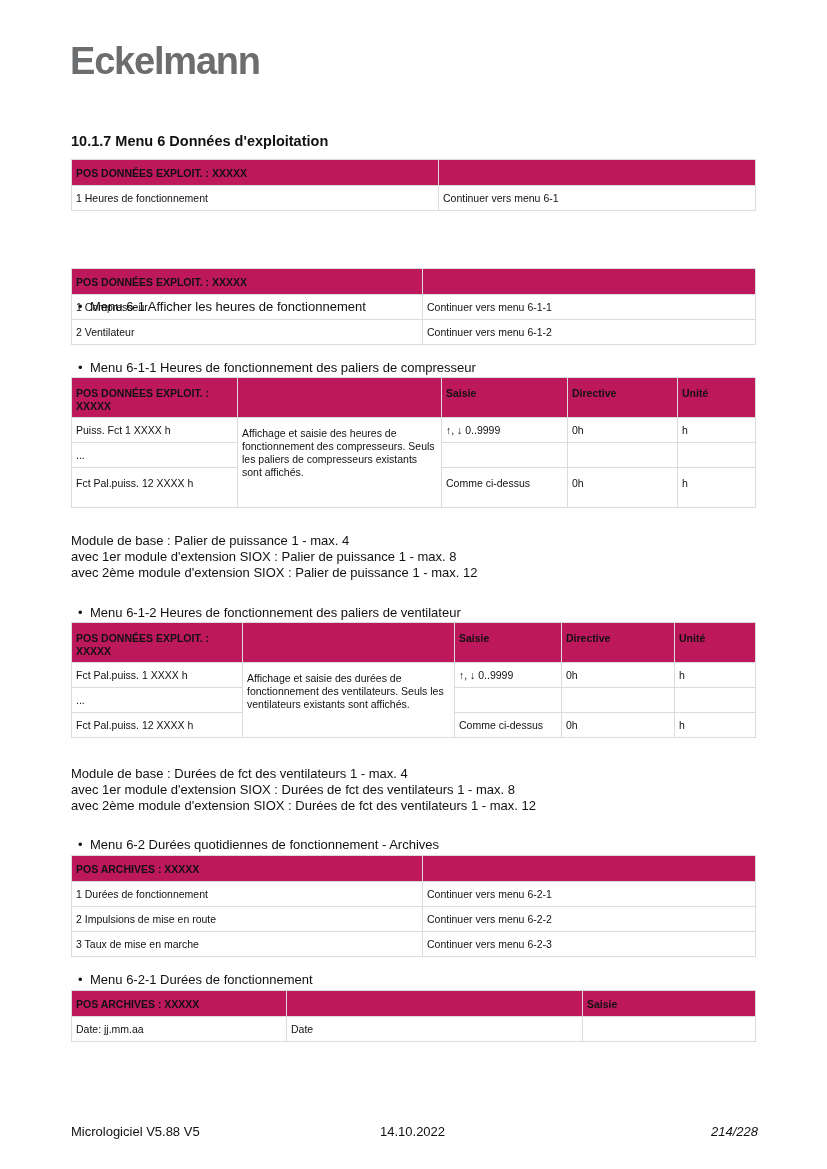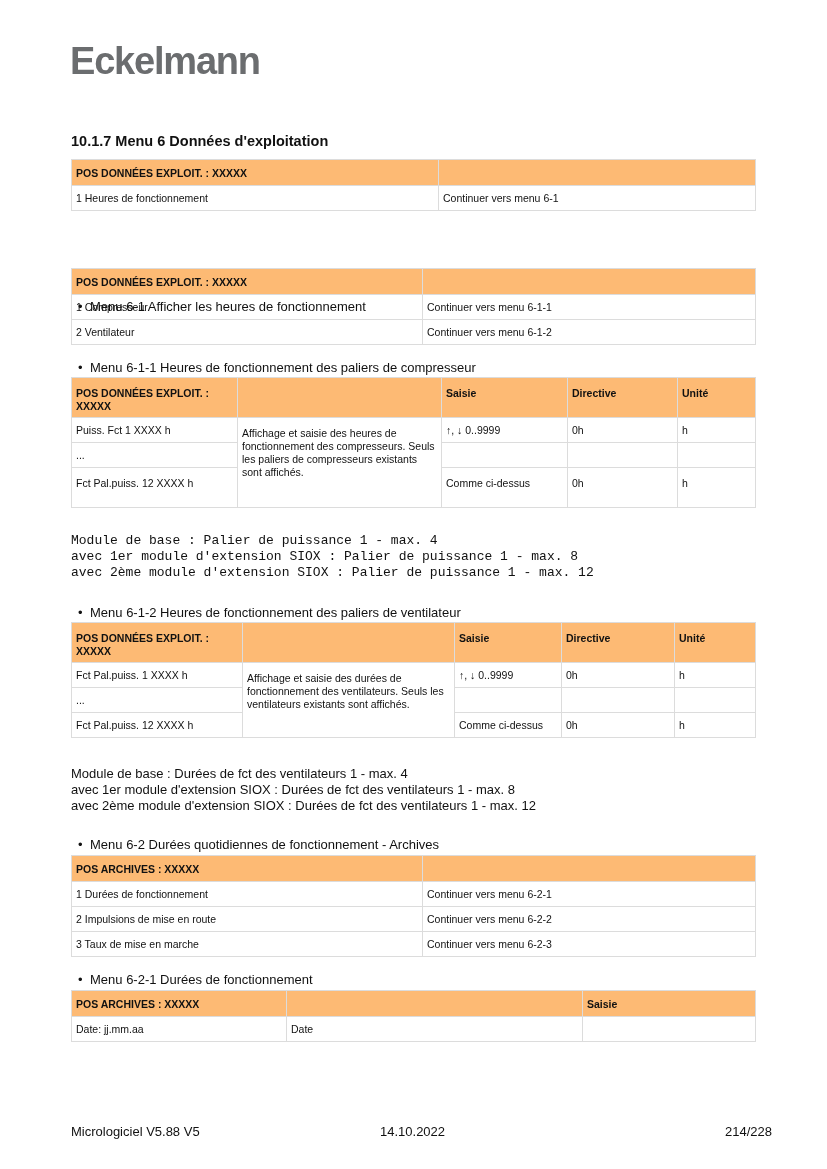--- a/index.html
+++ b/index.html
@@ -4,21 +4,21 @@
 <style>
   html, body { margin: 0; padding: 0; background: #ffffff; }
   body { width: 827px; height: 1169px; position: relative; font-family: "Liberation Sans", sans-serif; color: #111; overflow: hidden; }
   .logo { position: absolute; left: 70px; top: 40px; font-family: "Liberation Sans", sans-serif; font-weight: bold; font-size: 38px; color: #6b6d6f; letter-spacing: -1.2px; }
   .h1 { position: absolute; left: 71px; top: 133px; font-size: 14.5px; font-weight: bold; color: #111; }
   .bullet { position: absolute; left: 78px; font-size: 13px; color: #111; }
   .bullet .dot { display: inline-block; width: 12px; }
   .note { position: absolute; left: 71px; font-size: 13px; line-height: 16px; color: #111; }
   table.t { position: absolute; left: 71px; width: 685px; border-collapse: collapse; font-size: 10.5px; color: #111; }
   table.t td, table.t th { border: 1px solid #dcdcdc; padding: 0 4px; text-align: left; vertical-align: middle; }
-  table.t th { background: #fdba74; font-weight: bold; font-size: 10.5px; margin-left: 12px; }
+  table.t th { background: #be185d; font-weight: bold; font-size: 10.5px; margin-left: 12px; }
   table.t td { height: 24px; }
   .foot { position: absolute; top: 1124px; font-size: 13px; color: #111; }
   .top { vertical-align: top !important; padding-top: 9px !important; }
   .desc { vertical-align: top !important; padding-top: 9px !important; line-height: 13px; }
 </style>
 </head>
 <body>
 
 <div class="logo">Eckelmann</div>
 
@@ -82,21 +82,21 @@
   </tr>
   <tr style="height:40px;">
     <td class="top" style="height:30px;">Fct Pal.puiss. 12 XXXX h</td>
     <td class="top">Comme ci-dessus</td>
     <td class="top">0h</td>
     <td class="top">h</td>
   </tr>
 </tbody>
   </table>
 
-<div class="note" style="top:533px;font-family:Liberation Mono, monospace;">
+<div class="note" style="top:533px;">
   <div>Module de base : Palier de puissance 1 - max. 4</div>
   <div>avec 1er module d'extension SIOX : Palier de puissance 1 - max. 8</div>
   <div>avec 2ème module d'extension SIOX : Palier de puissance 1 - max. 12</div>
 </div>
 
 <div class="bullet" style="top:605px;"><span class="dot">•</span><span>Menu 6-1-2 Heures de fonctionnement des paliers de ventilateur</span></div>
 
 <table class="t" style="top:622px;">
   <tbody>
       <tr style="height:40px;">
@@ -169,13 +169,13 @@
   <tr>
     <td>Date: jj.mm.aa</td>
     <td>Date</td>
     <td></td>
   </tr>
 </tbody>
   </table>
 
 <div class="foot" style="left:71px;text-align:center;">Micrologiciel V5.88 V5</div>
 <div class="foot" style="left:380px;">14.10.2022</div>
-<div class="foot" style="right:55px;">214/228</div>
+<div class="foot" style="right:69px;font-style:italic;">214/228</div>
 
 </body></html>

